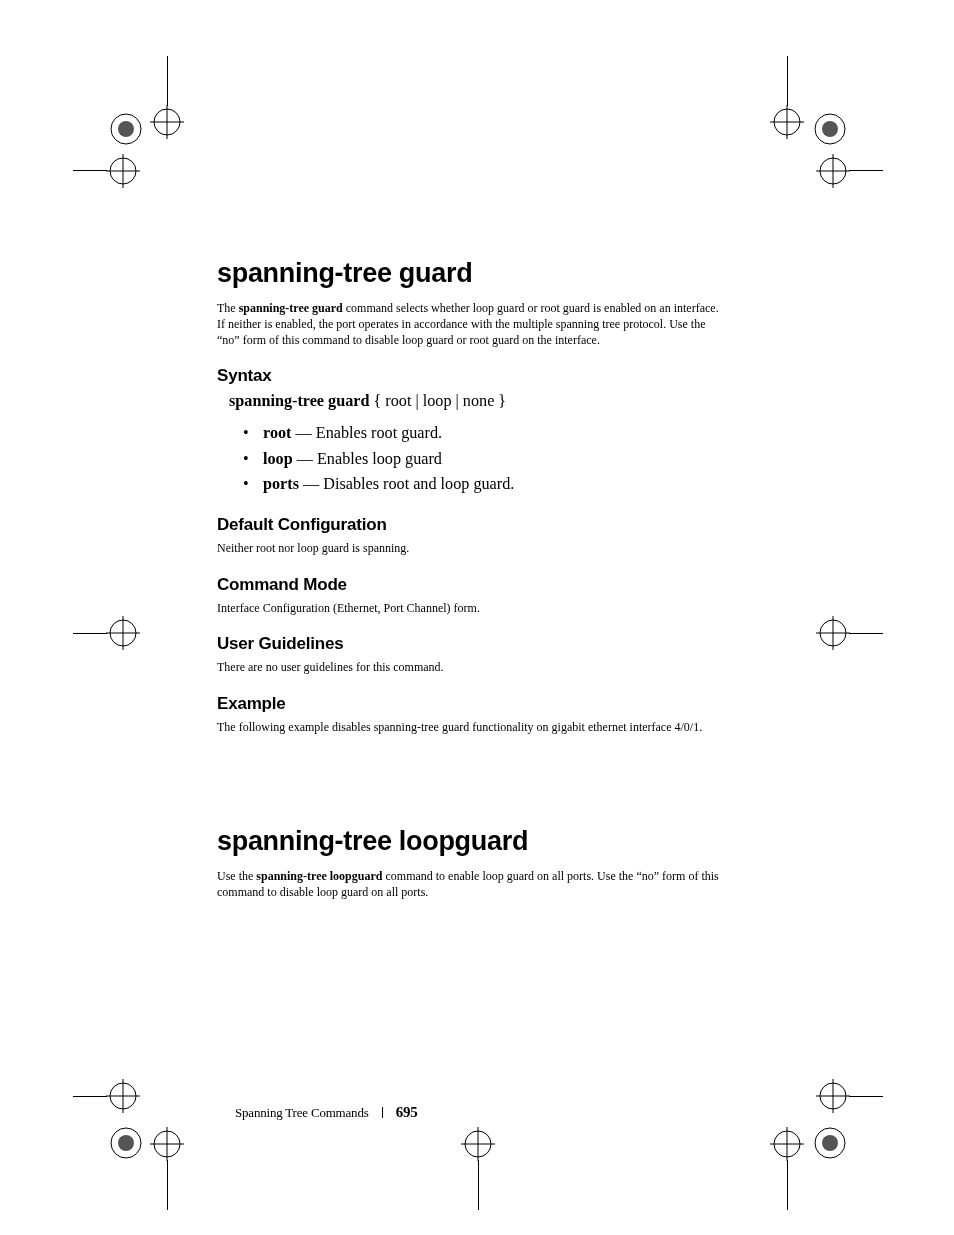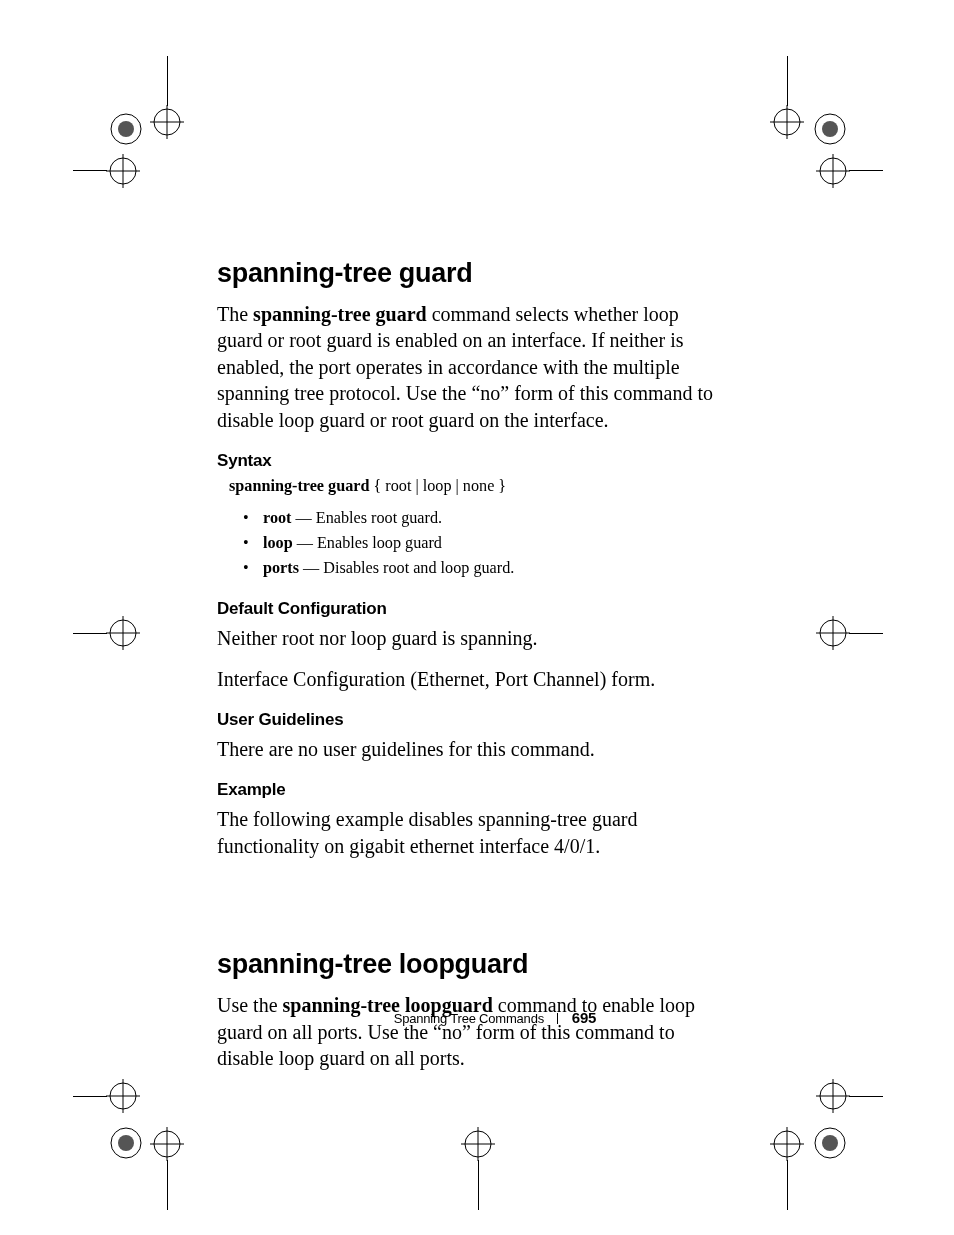--- a/index.html
+++ b/index.html
@@ -21,21 +21,21 @@
   .h1 {
     font-family: "Arial Narrow", Arial, Helvetica, sans-serif;
     font-weight: 700;
     font-stretch: condensed;
     font-size: 27px;
     margin: 0 0 12px 0;
     letter-spacing: -0.3px;
   }
   .h1.second { margin-top: 90px; }
   .para {
-    font-size: 20px;
+    font-size: 12px;
     line-height: 1.32;
     margin: 0 8px 14px 0;
   }
   .subhead {
     font-family: "Arial Narrow", Arial, Helvetica, sans-serif;
     font-weight: 700;
     font-stretch: condensed;
     font-size: 17px;
     margin: 18px 0 6px 0;
     letter-spacing: -0.2px;
@@ -59,26 +59,26 @@
   }
   ul.bullets li::before {
     content: "•";
     position: absolute;
     left: -20px;
     top: 0;
   }
   .footer {
     position: absolute;
     left: 235px;
-    top: 1009px;
+    top: 1104px;
     width: 520px;
-    font-family: Liberation Sans, sans-serif;
+    font-family: Liberation Serif, serif;
     font-stretch: condensed;
     font-size: 13px;
-    text-align: center;
+    text-align: left;
     letter-spacing: -0.2px;
   }
   .footer .pnum { font-weight: 700; font-size: 15px; }
   .footer .sep { display:inline-block; width:1px; height:11px; background:#000; vertical-align:-1px; margin:0 10px 0 10px; }
 
   
   .mark { position:absolute; pointer-events:none; }
   .mark svg { display:block; }
   .hline { position:absolute; height:1px; background:#000; }
   .vline { position:absolute; width:1px; background:#000; }
@@ -100,20 +100,21 @@
   </p>
   <ul class="bullets">
     <li><span class="b">root</span><span> — Enables root guard.</span></li>
     <li><span class="b">loop</span><span> — Enables loop guard</span></li>
     <li><span class="b">ports</span><span> — Disables root and loop guard.</span></li>
   </ul>
 
   <div class="subhead">Default Configuration</div>
   <p class="para">Neither root nor loop guard is spanning.</p>
 
+  <div class="subhead">Command Mode</div>
   <p class="para">Interface Configuration (Ethernet, Port Channel) form.</p>
 
   <div class="subhead">User Guidelines</div>
   <p class="para">There are no user guidelines for this command.</p>
 
   <div class="subhead">Example</div>
   <p class="para">The following example disables spanning-tree guard functionality on gigabit ethernet interface 4/0/1.</p>
 
   <h2 class="h1 second">spanning-tree loopguard</h2>
 

